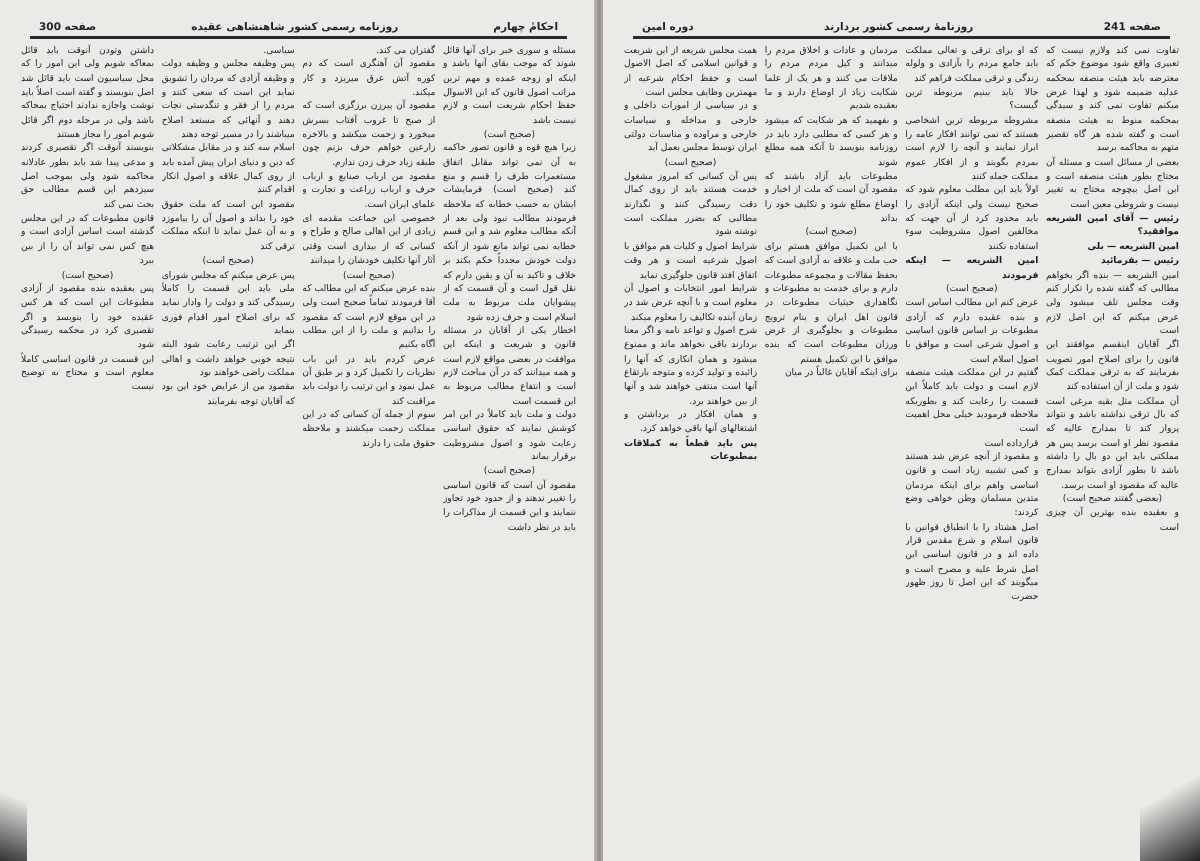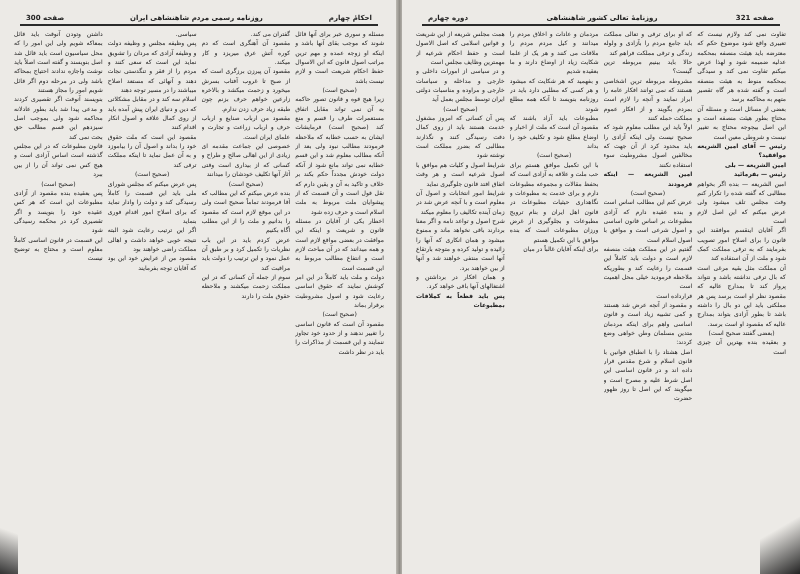--- a/index.html
+++ b/index.html
@@ -20,21 +20,21 @@
   .dark-right{position:absolute;right:0;bottom:0;width:40px;height:60px;background:linear-gradient(-30deg,#222 0%,transparent 70%);}
 </style>
 </head>
 <body>
 
 <div class="spread">
 
   <div class="page left">
     <div class="header">
       <span>احکامٔ چهارم</span>
-      <span>روزنامه رسمی مردم شاهنشاهی ایران</span>
+      <span>روزنامه رسمی کشور شاهنشاهی عقیده</span>
       <span>صفحه 300</span>
     </div>
     <div class="rule"></div>
     <div class="cols">
       <div class="col">
           <p>مسئله و سوری خبر برای آنها قائل شوند که موجب بقای آنها باشد و اینکه او زوجه عمده و مهم ترین مراتب اصول قانون که ابن الاسوال حفظ احکام شریعت است و لازم نیست باشد</p>
           <p class="center">(صحیح است)</p>
           <p>زیرا هیچ قوه و قانون تصور حاکمه به آن نمی تواند مقابل اتفاق مستعمرات طرف را قسم و منع کند (صحیح است) فرمایشات ایشان به حسب خطابه که ملاحظه فرمودند مطالب نبود ولی بعد از آنکه مطالب معلوم شد و این قسم خطابه نمی تواند مانع شود از آنکه دولت خودش مجدداً حکم بکند بر خلاف و تاکید به آن و یقین دارم که نقل قول است و آن قسمت که از پیشوایان ملت مربوط به ملت اسلام است و حرف زده شود</p>
           <p>اخطار یکی از آقایان در مسئله قانون و شریعت و اینکه این موافقت در بعضی مواقع لازم است و همه میدانند که در آن مباحث لازم است و انتفاع مطالب مربوط به این قسمت است</p>
           <p>دولت و ملت باید کاملاً در این امر کوشش نمایند که حقوق اساسی رعایت شود و اصول مشروطیت برقرار بماند</p>
@@ -71,23 +71,23 @@
           <p>این قسمت در قانون اساسی کاملاً معلوم است و محتاج به توضیح نیست</p>
         </div>
     </div>
     <div class="dark-left"></div>
   </div>
 
   <div class="gutter"></div>
 
   <div class="page right">
     <div class="header">
-      <span>صفحه 321</span>
-      <span>روزنامهٔ تعالی کشور شاهنشاهی</span>
-      <span>دوره چهارم</span>
+      <span>صفحه 241</span>
+      <span>روزنامهٔ رسمی کشور بردارند</span>
+      <span>دوره امین</span>
     </div>
     <div class="rule"></div>
     <div class="cols">
       <div class="col">
           <p>تفاوت نمی کند ولازم نیست که تعبیری واقع شود موضوع حکم که معترضه باید هیئت منصفه بمحکمه عدلیه ضمیمه شود و لهذا عرض میکنم تفاوت نمی کند و سیدگی بمحکمه منوط به هیئت منصفه است و گفته شده هر گاه تقصیر متهم به محاکمه برسد</p>
           <p>بعضی از مسائل است و مسئله آن محتاج بطور هیئت منصفه است و این اصل بیچوجه محتاج به تغییر نیست و شروطی معین است</p>
           <p class="bold">رئیس — آقای امین الشریعه موافقید؟</p>
           <p class="bold">امین الشریعه — بلی</p>
           <p class="bold">رئیس — بفرمائید</p>
           <p>امین الشریعه — بنده اگر بخواهم مطالبی که گفته شده را تکرار کنم وقت مجلس تلف میشود ولی عرض میکنم که این اصل لازم است</p>

